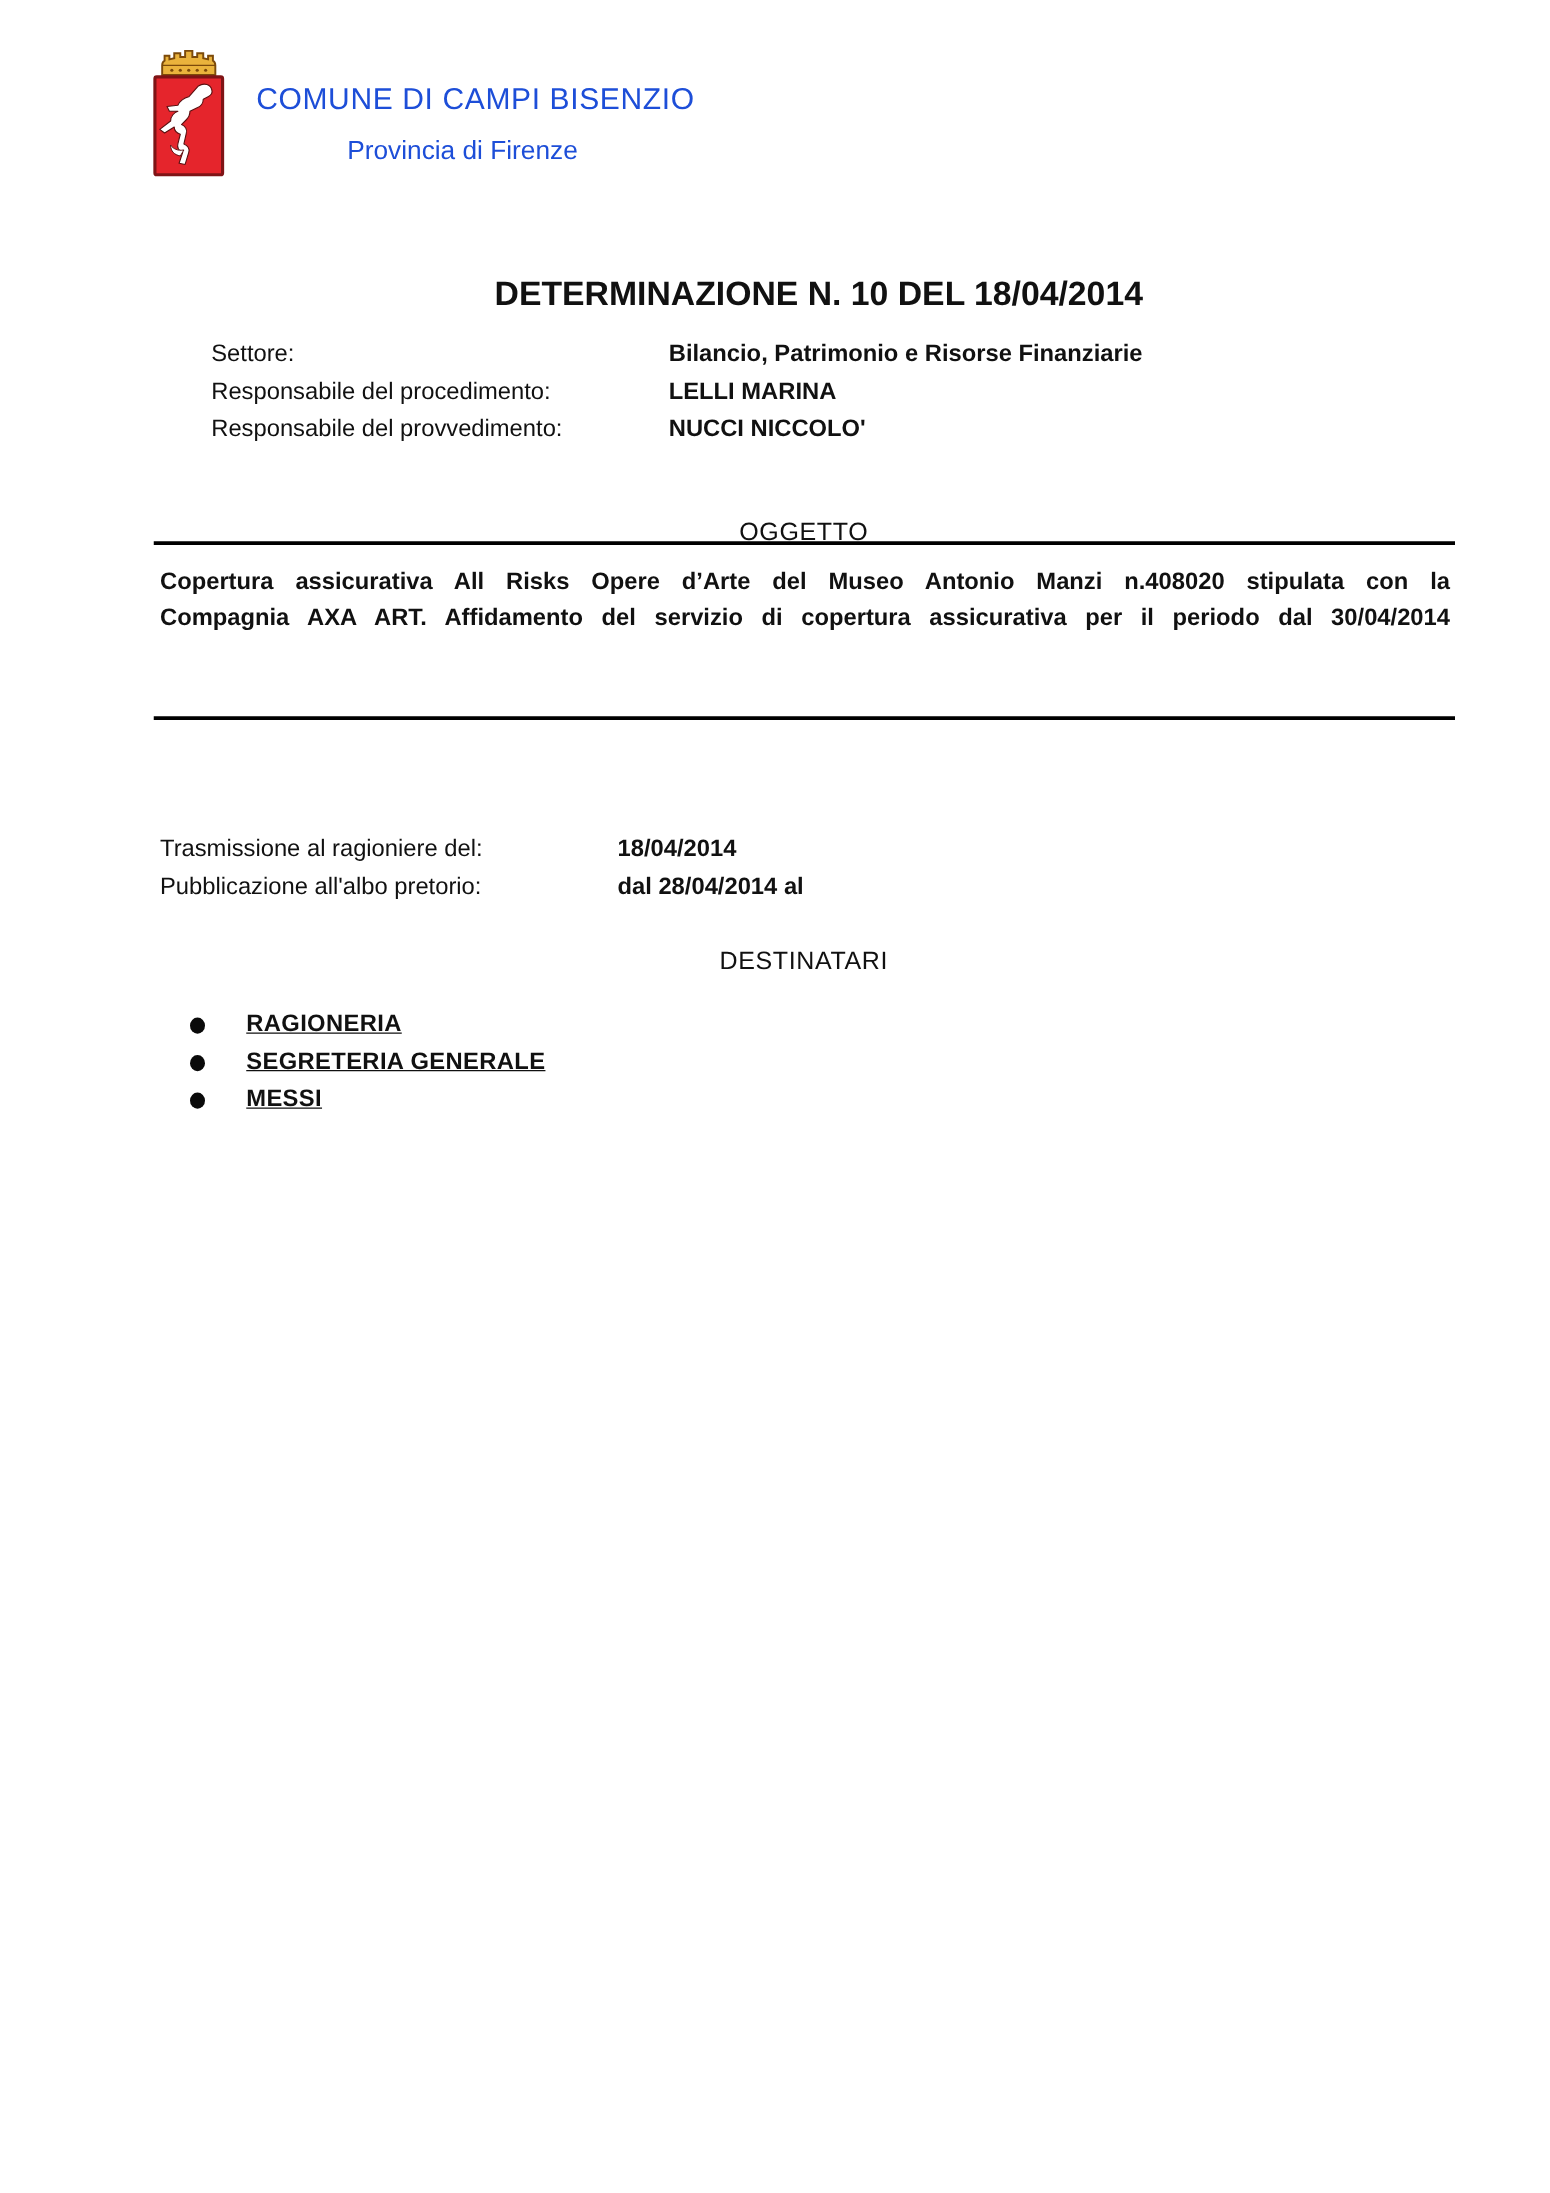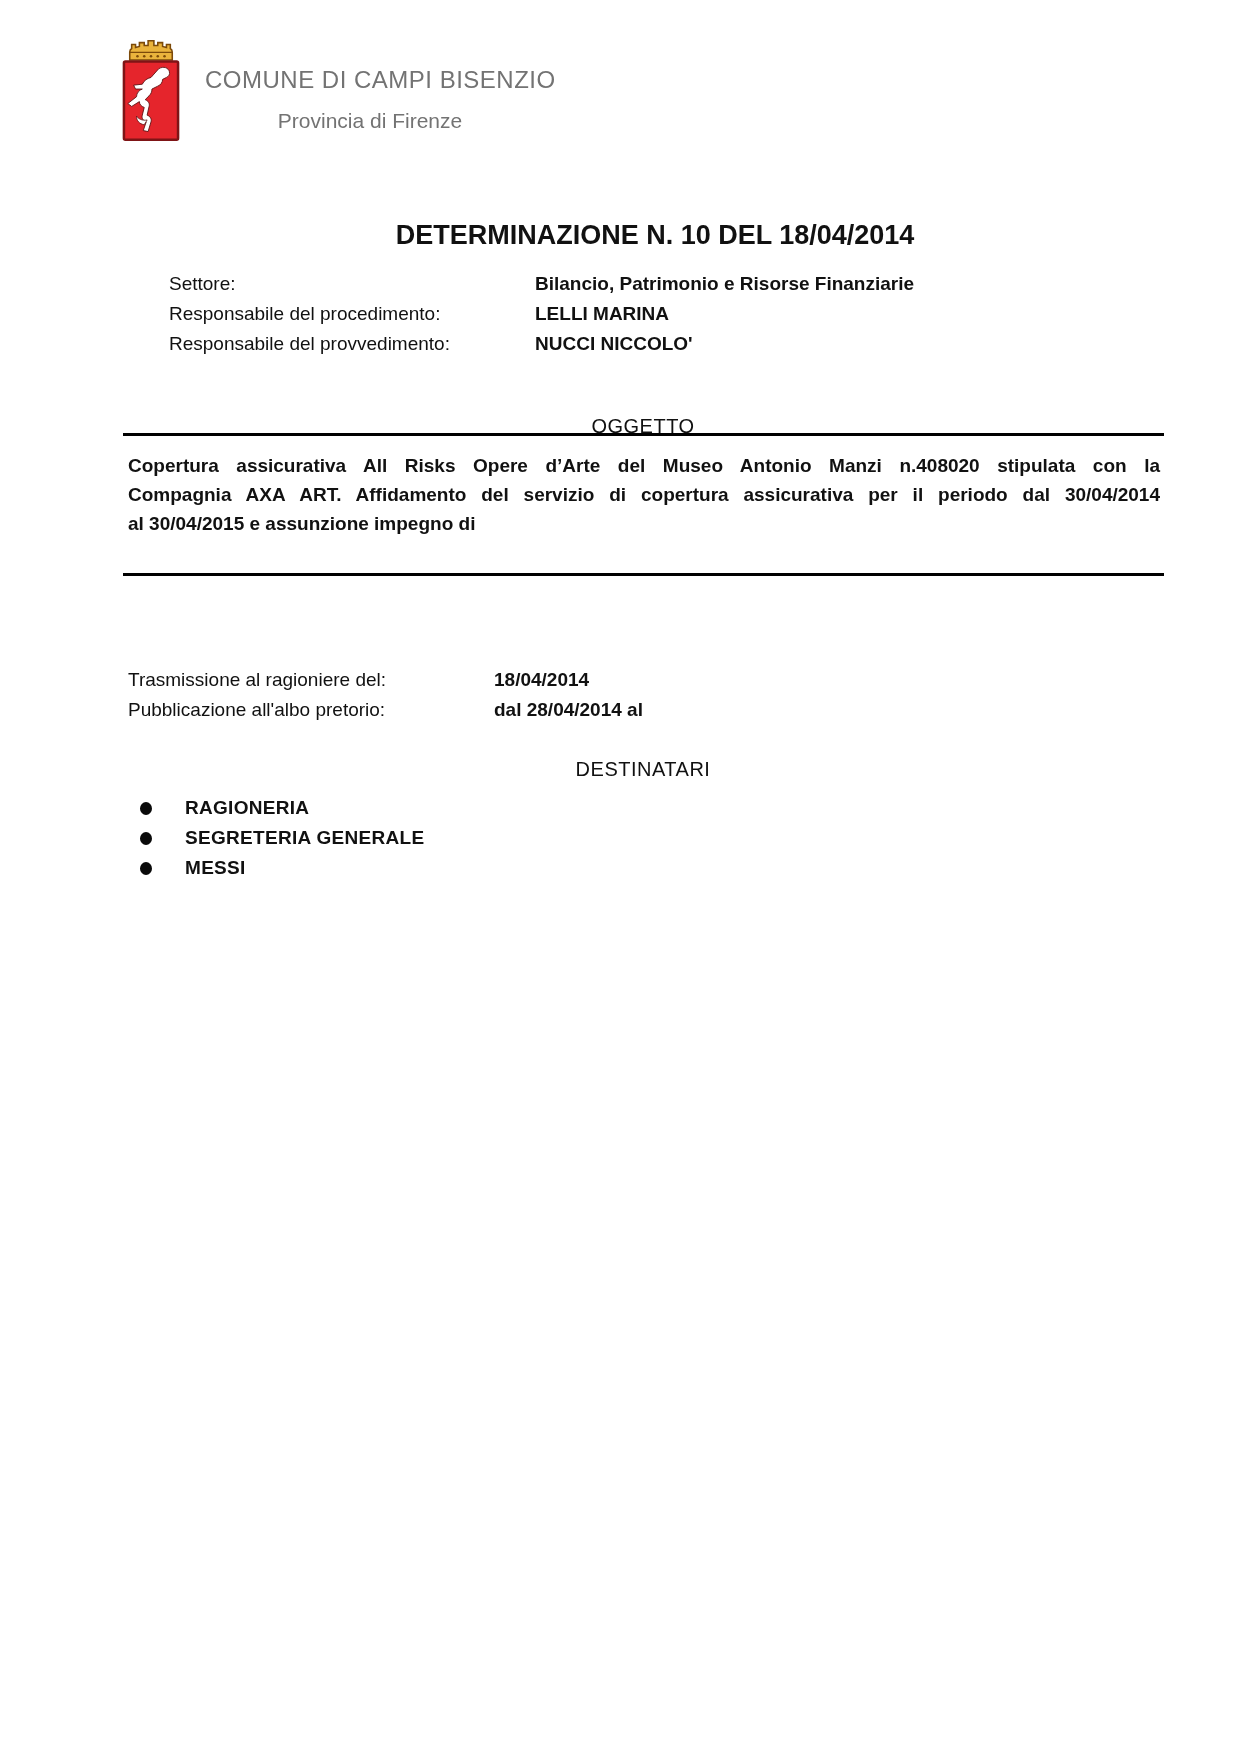--- a/index.html
+++ b/index.html
@@ -8,21 +8,21 @@
     width: 1240px;
     height: 1754px;
     background: #ffffff;
     font-family: "Liberation Sans", "DejaVu Sans", sans-serif;
     color: #111111;
     overflow: hidden;
   }
 
   
   .crest { position: absolute; left: 122px; top: 38px; width: 58px; height: 104px; }
-  .org   { position: absolute; left: 205px; top: 66px; width: 330px; text-align: center; color: #737373; }
+  .org   { position: absolute; left: 205px; top: 66px; width: 330px; text-align: center; color: #1d4ed8; }
   .org-name { font-size: 24px; letter-spacing: 0.5px; white-space: nowrap; }
   .org-sub  { font-size: 21px; margin-top: 15px; white-space: nowrap; }
 
   
   .title {
     position: absolute; left: 123px; top: 208px; width: 1040px; margin: 12px;
     font-size: 27px; font-weight: bold; text-align: center; white-space: nowrap;
   }
 
   
@@ -45,21 +45,21 @@
 
   
   .para { position: absolute; left: 128px; top: 451px; width: 1032px; font-size: 19px; font-weight: bold; }
   .pline { line-height: 29px; white-space: nowrap; }
   .pline.just { text-align: justify; text-align-last: justify; }
 
   
   .trans { position: absolute; left: 128px; top: 665px; width: 1032px; }
 
   
-  .dest-list { position: absolute; left: 140px; top: 793px; margin: 0; padding: 0; list-style: none; }
+  .dest-list { position: absolute; left: 140px; top: 793px; margin: 12px; padding: 0; list-style: none; text-decoration: underline; }
   .dest-item { display: flex; align-items: center; height: 30px; }
   .dot {
     width: 12px; height: 13px; border-radius: 50%;
     background: #0a0a0a; flex: 0 0 auto;
   }
   .dest-label { margin-left: 33px; font-size: 19px; font-weight: bold; letter-spacing: 0.3px; }
 </style>
 </head>
 <body>
 
@@ -102,21 +102,20 @@
       <span class="val">NUCCI NICCOLO'</span>
     </div>
   </div>
 
   <div class="section-heading oggetto-h">OGGETTO</div>
   <div class="rule rule1"></div>
 
   <div class="para">
     <div class="pline just">Copertura assicurativa All Risks Opere d’Arte del Museo Antonio Manzi n.408020 stipulata con la</div>
     <div class="pline just">Compagnia AXA ART. Affidamento del servizio di copertura assicurativa per il periodo dal 30/04/2014</div>
-    <div class="pline">al 30/04/2015 e assunzione impegno di</div>
   </div>
 
   <div class="rule rule2"></div>
 
   <div class="trans">
     <div class="frow">
       <span class="lbl">Trasmissione al ragioniere del:</span>
       <span class="val">18/04/2014</span>
     </div>
     <div class="frow">

